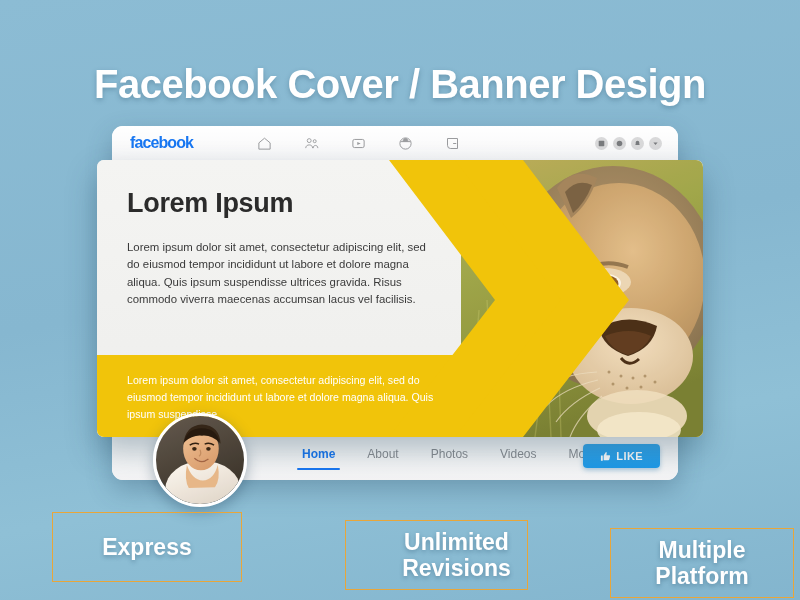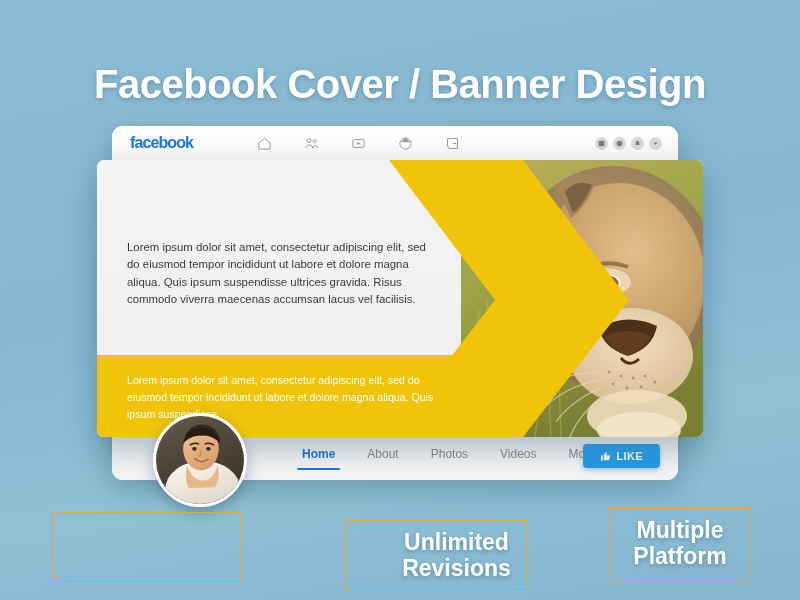--- a/index.html
+++ b/index.html
@@ -135,21 +135,21 @@
   .badge{
     position:absolute; border:1.4px solid #e5a githubusercontent;
     border:1.4px solid #e8a63a;
     color:#ffffff; font-weight:bold; text-align:center;
     display:flex; align-items:center; justify-content:center;
     font-size:23px; line-height:1.13;
     text-shadow:0 2px 4px rgba(40,80,105,.38);
   }
   .badge-0{ left:52px;  top:8px;  width:190px; height:70px; }
   .badge-1{ left:345px; top:16px; width:183px; height:70px;padding-left:40px; }
-  .badge-2{ left:610px; top:4px;  width:140px; height:70px; }
+  .badge-2{ left:610px; top:24px;  width:184px; height:70px; }
 </style>
 </head>
 <body>
 
 <div class="page-title">Facebook Cover / Banner Design</div>
 
 <div class="fb-frame">
 
   <div class="fb-topbar">
     <div class="fb-logo">facebook</div>
@@ -314,20 +314,21 @@
     </svg>
   </div>
 
   <div class="chev-layer">
     <svg viewBox="0 0 606 277" preserveAspectRatio="none">
       <polygon points="292,0 360,0 466,140 360,277 292,277 398,140" fill="#f1c40a"></polygon>
       <polygon points="358,0 426,0 532,140 426,277 358,277 464,140" fill="#f1c40a"></polygon>
     </svg>
   </div>
 
+  <div class="cover-head">Lorem Ipsum</div>
   <div class="cover-body">Lorem ipsum dolor sit amet, consectetur adipiscing elit, sed do eiusmod tempor incididunt ut labore et dolore magna aliqua. Quis ipsum suspendisse ultrices gravida. Risus commodo viverra maecenas accumsan lacus vel facilisis.</div>
   <div class="cover-band-text">Lorem ipsum dolor sit amet, consectetur adipiscing elit, sed do eiusmod tempor incididunt ut labore et dolore magna aliqua. Quis ipsum suspendisse</div>
 </div>
 
 <div class="avatar">
   <svg viewBox="0 0 94 94" preserveAspectRatio="xMidYMid slice">
     <defs>
       <linearGradient id="bgAv" x1="0" y1="0" x2="0.4" y2="1">
         <stop offset="0%" stop-color="#5a5450"></stop>
           <stop offset="100%" stop-color="#2e2b29"></stop>
@@ -353,21 +354,21 @@
     <path d="M52 30 q5 -2 10 1" stroke="#22160f" stroke-width="1.6" fill="none"></path>
     <path d="M41 46 q7 6 15 0 q-7 4 -15 0Z" fill="#fff"></path>
     <path d="M41 45 q7 7 15 1" stroke="#9d5f43" stroke-width="1.4" fill="none"></path>
     <path d="M47 36 q2 5 -1 7" stroke="#c08a62" stroke-width="1.3" fill="none"></path>
     <rect width="94" height="94" fill="#f0a93a" opacity="0.07"></rect>
   </svg>
 </div>
 
 <div class="badges">
   <div class="badge badge-0">
-    <span><br></span>
+    <span><span>Express</span><br></span>
   </div>
   <div class="badge badge-1">
     <span><span>Unlimited</span><br><span>Revisions</span></span>
   </div>
   <div class="badge badge-2">
     <span><span>Multiple</span><br><span>Platform</span></span>
   </div>
 </div>
 
 </body></html>

